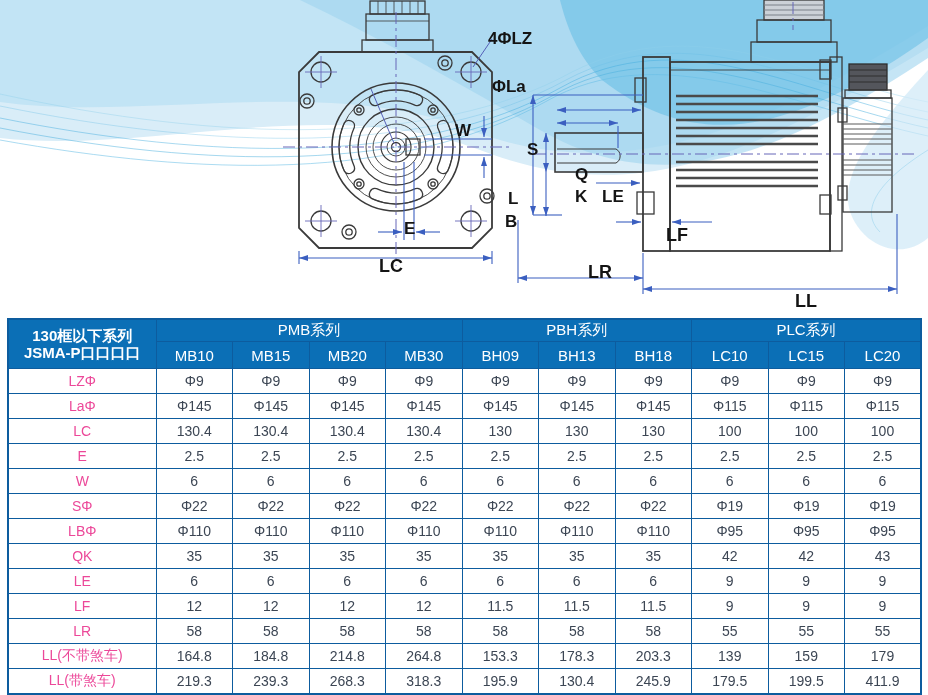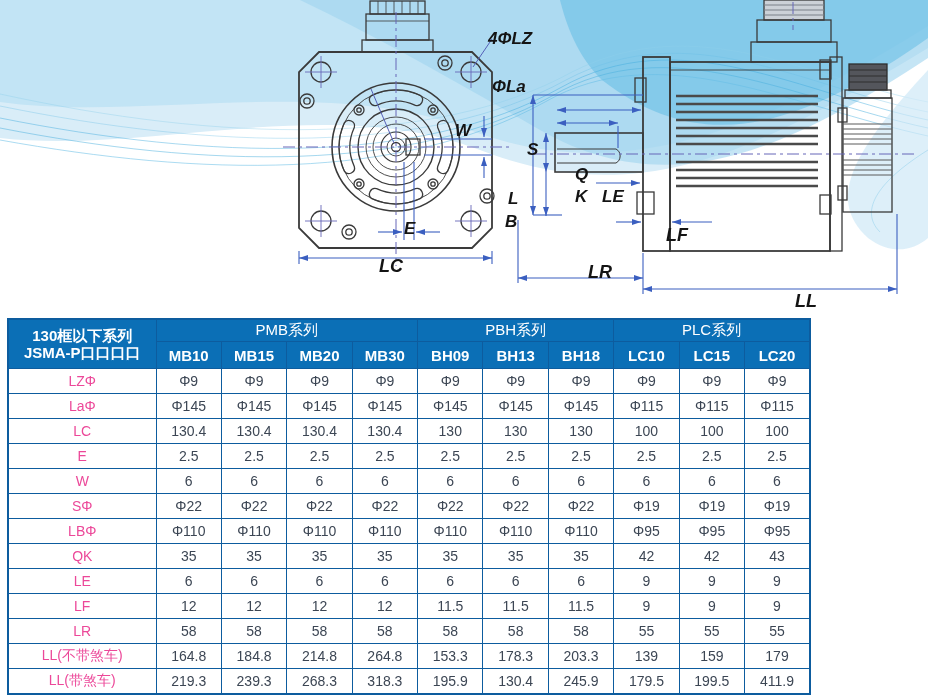--- a/index.html
+++ b/index.html
@@ -4,29 +4,29 @@
 <style>
   html,body{margin:0;padding:0}
   body{
     width:928px;height:695px;position:relative;overflow:hidden;
     background:#ffffff;font-family:"Liberation Sans",sans-serif;
   }
   .drawings{position:absolute;left:0;top:0;width:928px;height:316px}
   .drawings svg{position:absolute;left:0;top:0;display:block}
   .dim-label{
     position:absolute;font-weight:bold;font-size:17px;color:#141414;
-    line-height:1;white-space:nowrap;font-style:italic;
+    line-height:1;white-space:nowrap;
   }
   .dim-label.big{font-size:18px}
   .table-wrap{position:absolute;left:7px;top:318px;width:915px}
-  table{border-collapse:collapse;table-layout:fixed;width:804px;border:2px solid #0d5c9e}
+  table{border-collapse:collapse;table-layout:fixed;width:915px;border:2px solid #0d5c9e}
   th,td{border:1px solid #0d5c9e;text-align:center;vertical-align:middle;padding:0;overflow:hidden}
   thead th{background:#0b6fb6;color:#ffffff;font-weight:normal}
   tr.group-row th{height:21px;font-size:15px}
-  tr.model-row th{height:26px;font-size:15px;font-weight:700}
+  tr.model-row th{height:26px;font-size:15px;font-weight:400}
   th.corner{font-size:15px;line-height:17px;font-weight:bold}
   tbody td{height:24px;font-size:14px;color:#3c4654;background:#ffffff}
   tbody td.rowlabel{color:#ec4899}
 </style>
 </head>
 <body>
 
 <div class="drawings">
   <svg width="928" height="316" viewBox="0 0 928 316">
     <defs>

